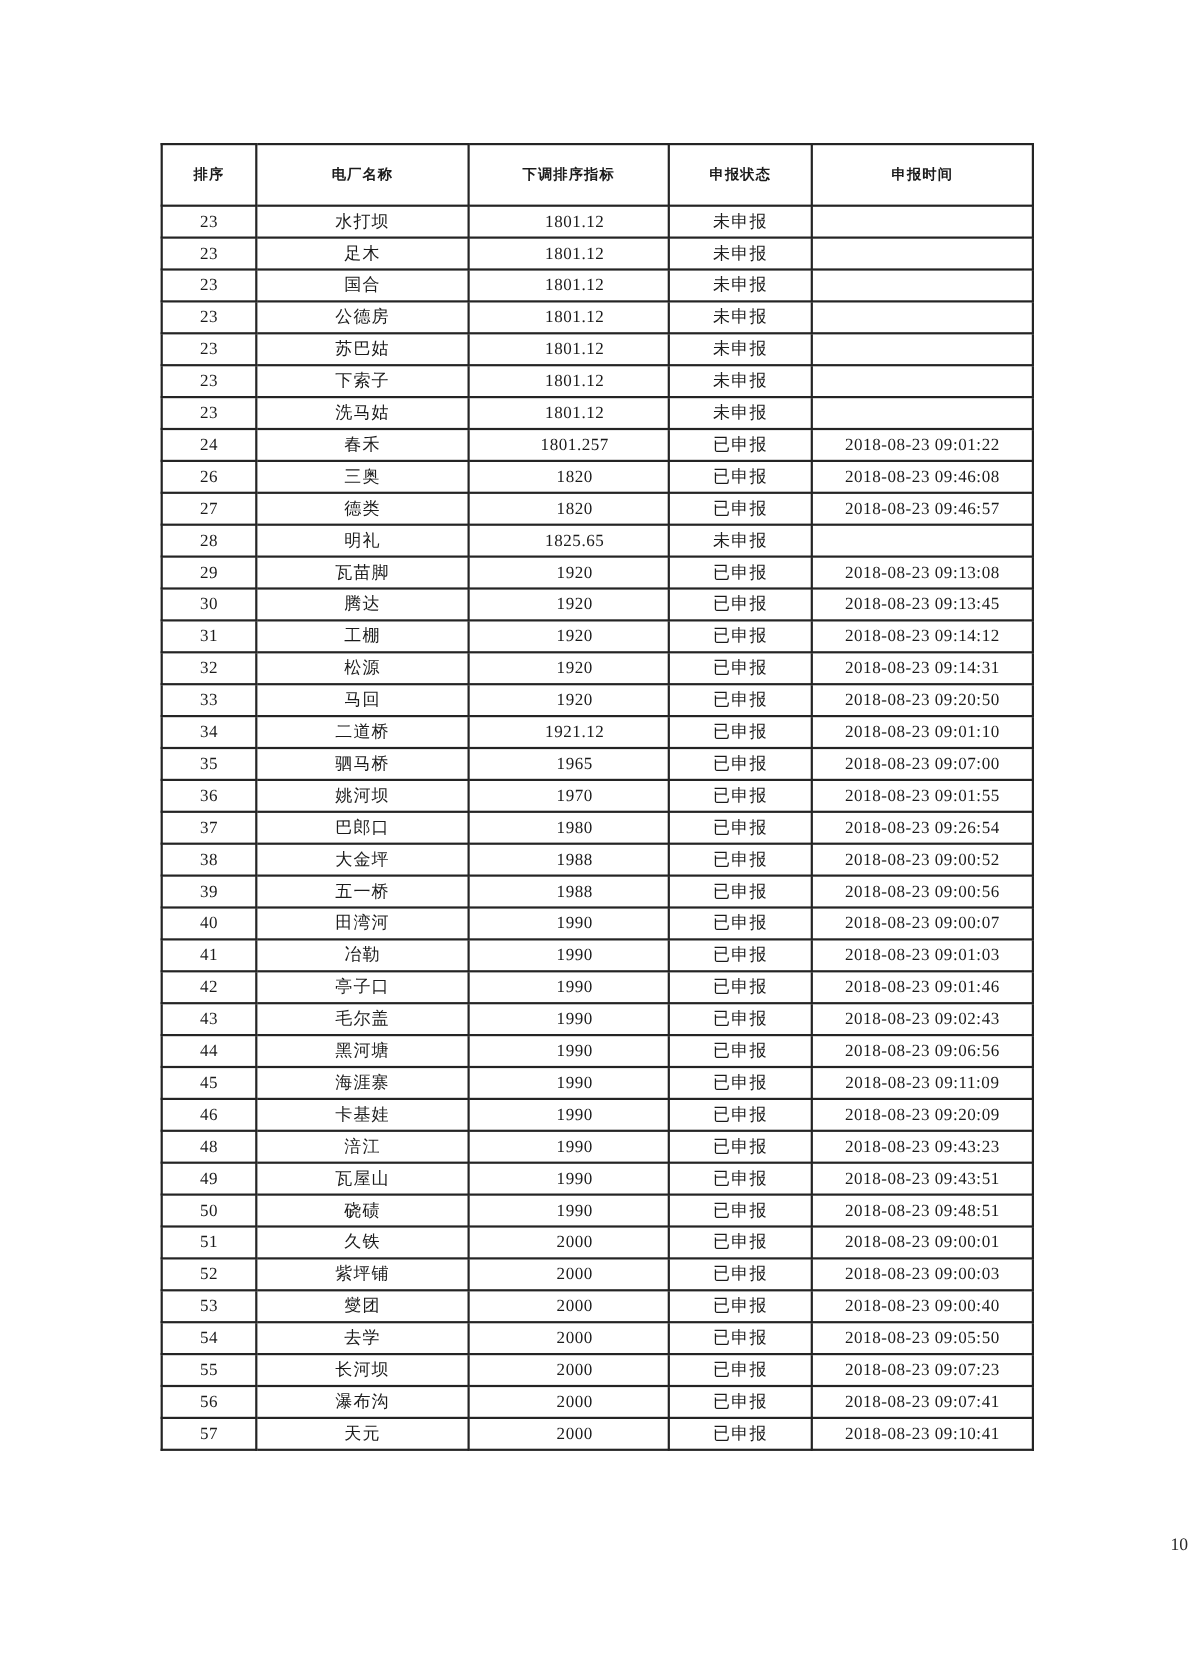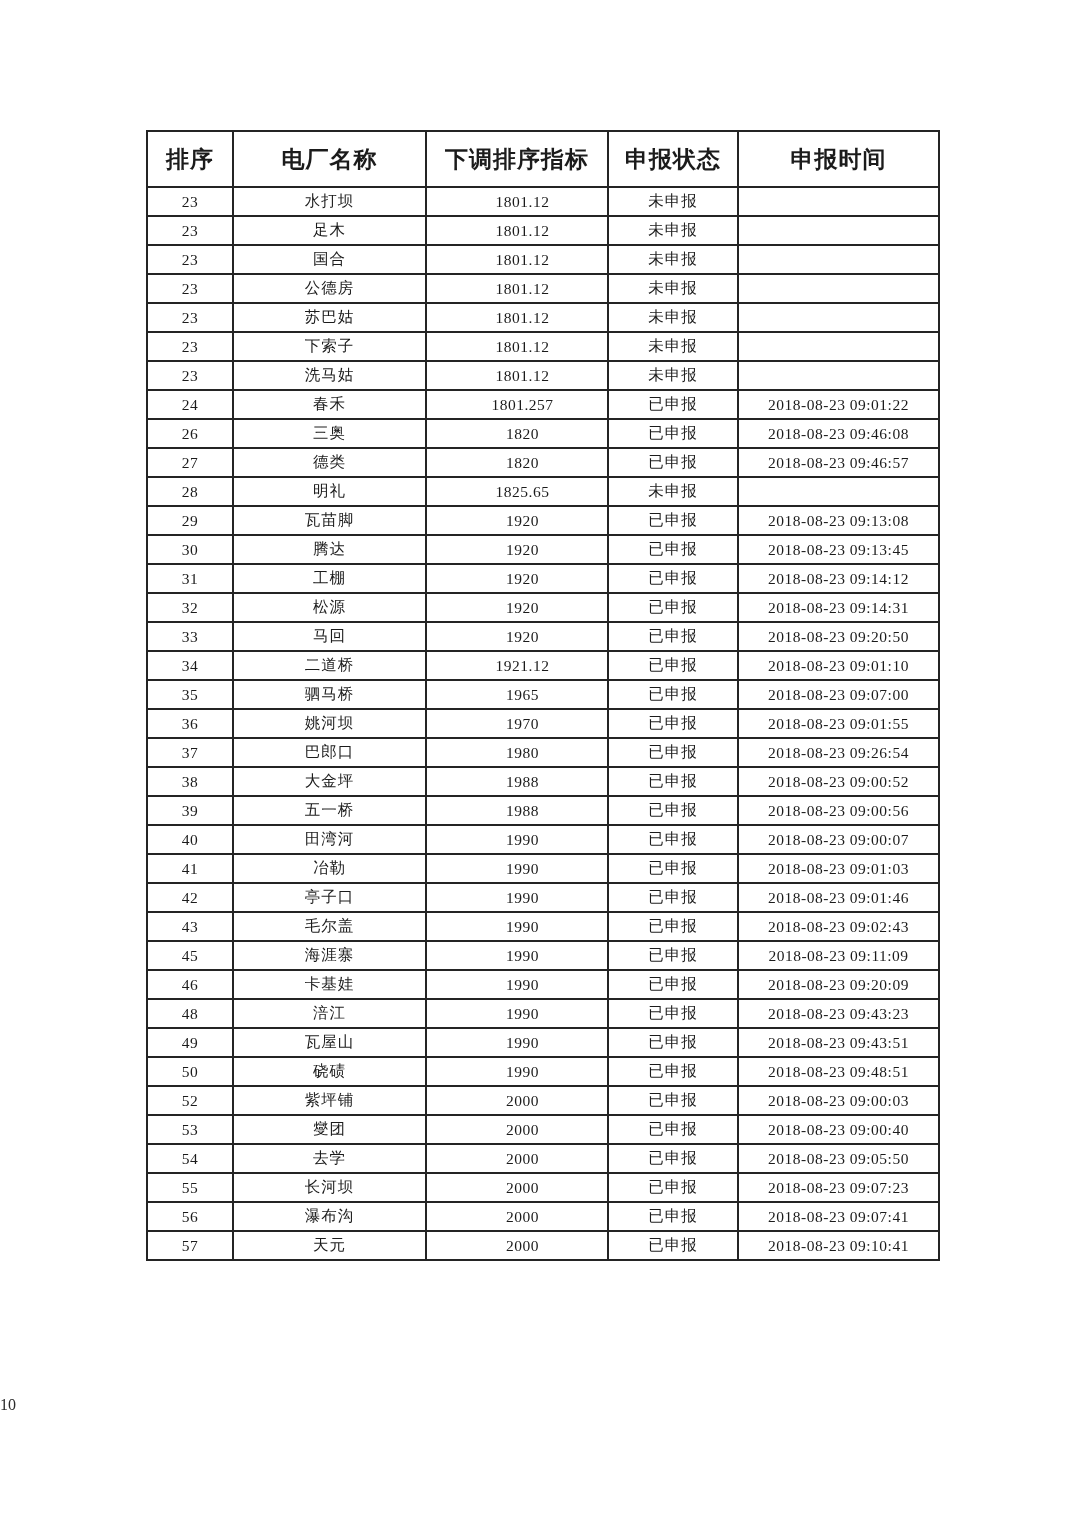--- a/index.html
+++ b/index.html
@@ -30,39 +30,39 @@
   table.doc-table th,
   table.doc-table td {
     border: 2px solid #242424;
     text-align: center;
     vertical-align: middle;
     overflow: hidden;
     white-space: nowrap;
   }
   table.doc-table thead th {
     height: 56px;
-    font-size: 23px;
+    font-size: 13px;
     font-weight: bold;
     letter-spacing: 1px;
   }
   table.doc-table tbody td {
     height: 29px;
     font-size: 15.5px;
   }
   td.c-rank { letter-spacing: 0.5px; }
   td.c-name { letter-spacing: 1px; }
   td.c-indicator { letter-spacing: 0.5px; padding-left: 11px; }
   td.c-status { letter-spacing: 1px; margin-left: 16px; }
   td.c-time { letter-spacing: 0.5px; }
   .page-number {
     position: absolute;
     left: 0;
     top: 1396px;
     width: 1080px;
-    text-align: left;
+    text-align: right;
     font-size: 16px;
     color: #2a2a2a;
   }
 </style>
 </head>
 <body>
 
 <div class="page">
 
   <table class="doc-table">
@@ -259,20 +259,27 @@
           <td class="c-time">2018-08-23 09:01:46</td>
         </tr>
         <tr>
           <td class="c-rank">43</td>
           <td class="c-name">毛尔盖</td>
           <td class="c-indicator">1990</td>
           <td class="c-status">已申报</td>
           <td class="c-time">2018-08-23 09:02:43</td>
         </tr>
         <tr>
+          <td class="c-rank">44</td>
+          <td class="c-name">黑河塘</td>
+          <td class="c-indicator">1990</td>
+          <td class="c-status">已申报</td>
+          <td class="c-time">2018-08-23 09:06:56</td>
+        </tr>
+        <tr>
           <td class="c-rank">45</td>
           <td class="c-name">海涯寨</td>
           <td class="c-indicator">1990</td>
           <td class="c-status">已申报</td>
           <td class="c-time">2018-08-23 09:11:09</td>
         </tr>
         <tr>
           <td class="c-rank">46</td>
           <td class="c-name">卡基娃</td>
           <td class="c-indicator">1990</td>
@@ -294,20 +301,27 @@
           <td class="c-time">2018-08-23 09:43:51</td>
         </tr>
         <tr>
           <td class="c-rank">50</td>
           <td class="c-name">硗碛</td>
           <td class="c-indicator">1990</td>
           <td class="c-status">已申报</td>
           <td class="c-time">2018-08-23 09:48:51</td>
         </tr>
         <tr>
+          <td class="c-rank">51</td>
+          <td class="c-name">久铁</td>
+          <td class="c-indicator">2000</td>
+          <td class="c-status">已申报</td>
+          <td class="c-time">2018-08-23 09:00:01</td>
+        </tr>
+        <tr>
           <td class="c-rank">52</td>
           <td class="c-name">紫坪铺</td>
           <td class="c-indicator">2000</td>
           <td class="c-status">已申报</td>
           <td class="c-time">2018-08-23 09:00:03</td>
         </tr>
         <tr>
           <td class="c-rank">53</td>
           <td class="c-name">燮团</td>
           <td class="c-indicator">2000</td>

